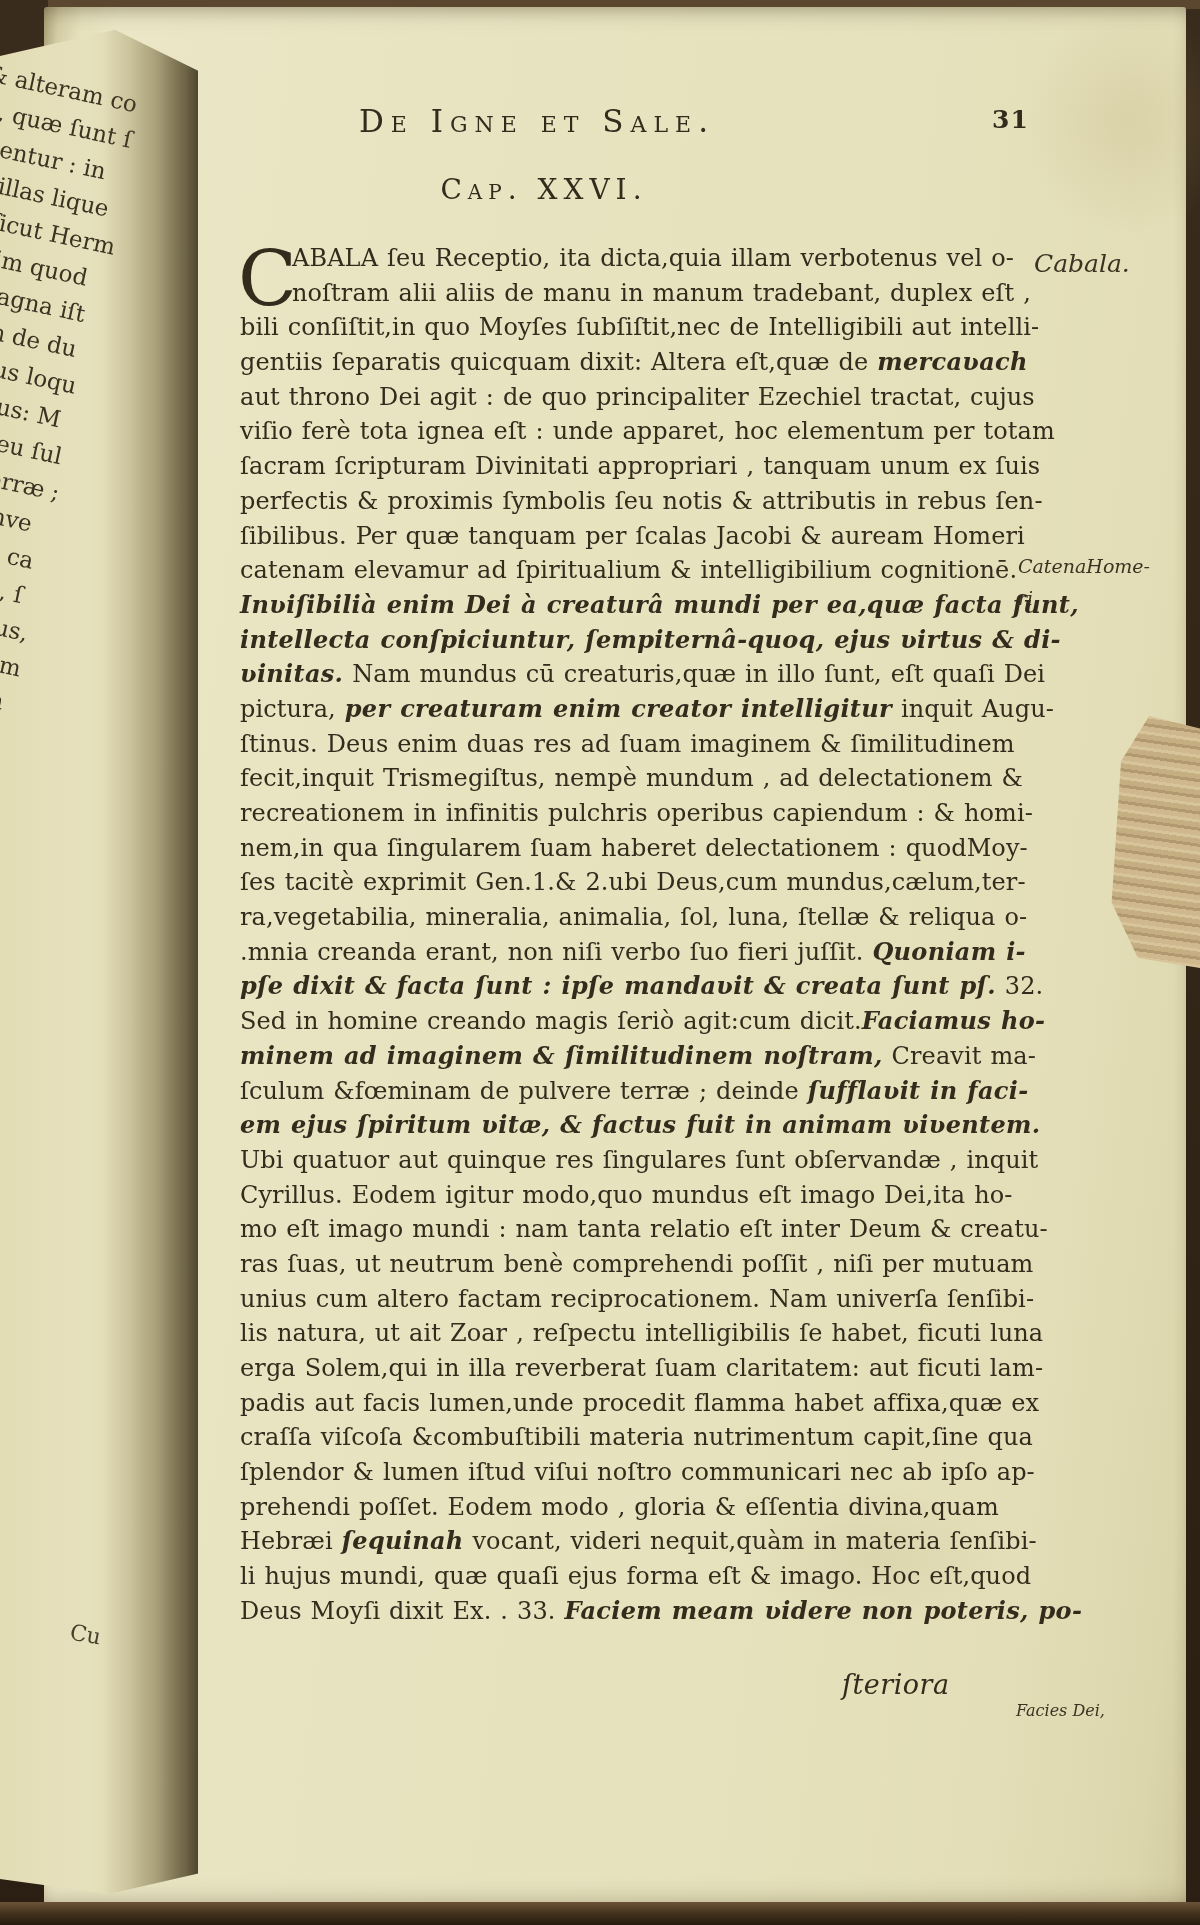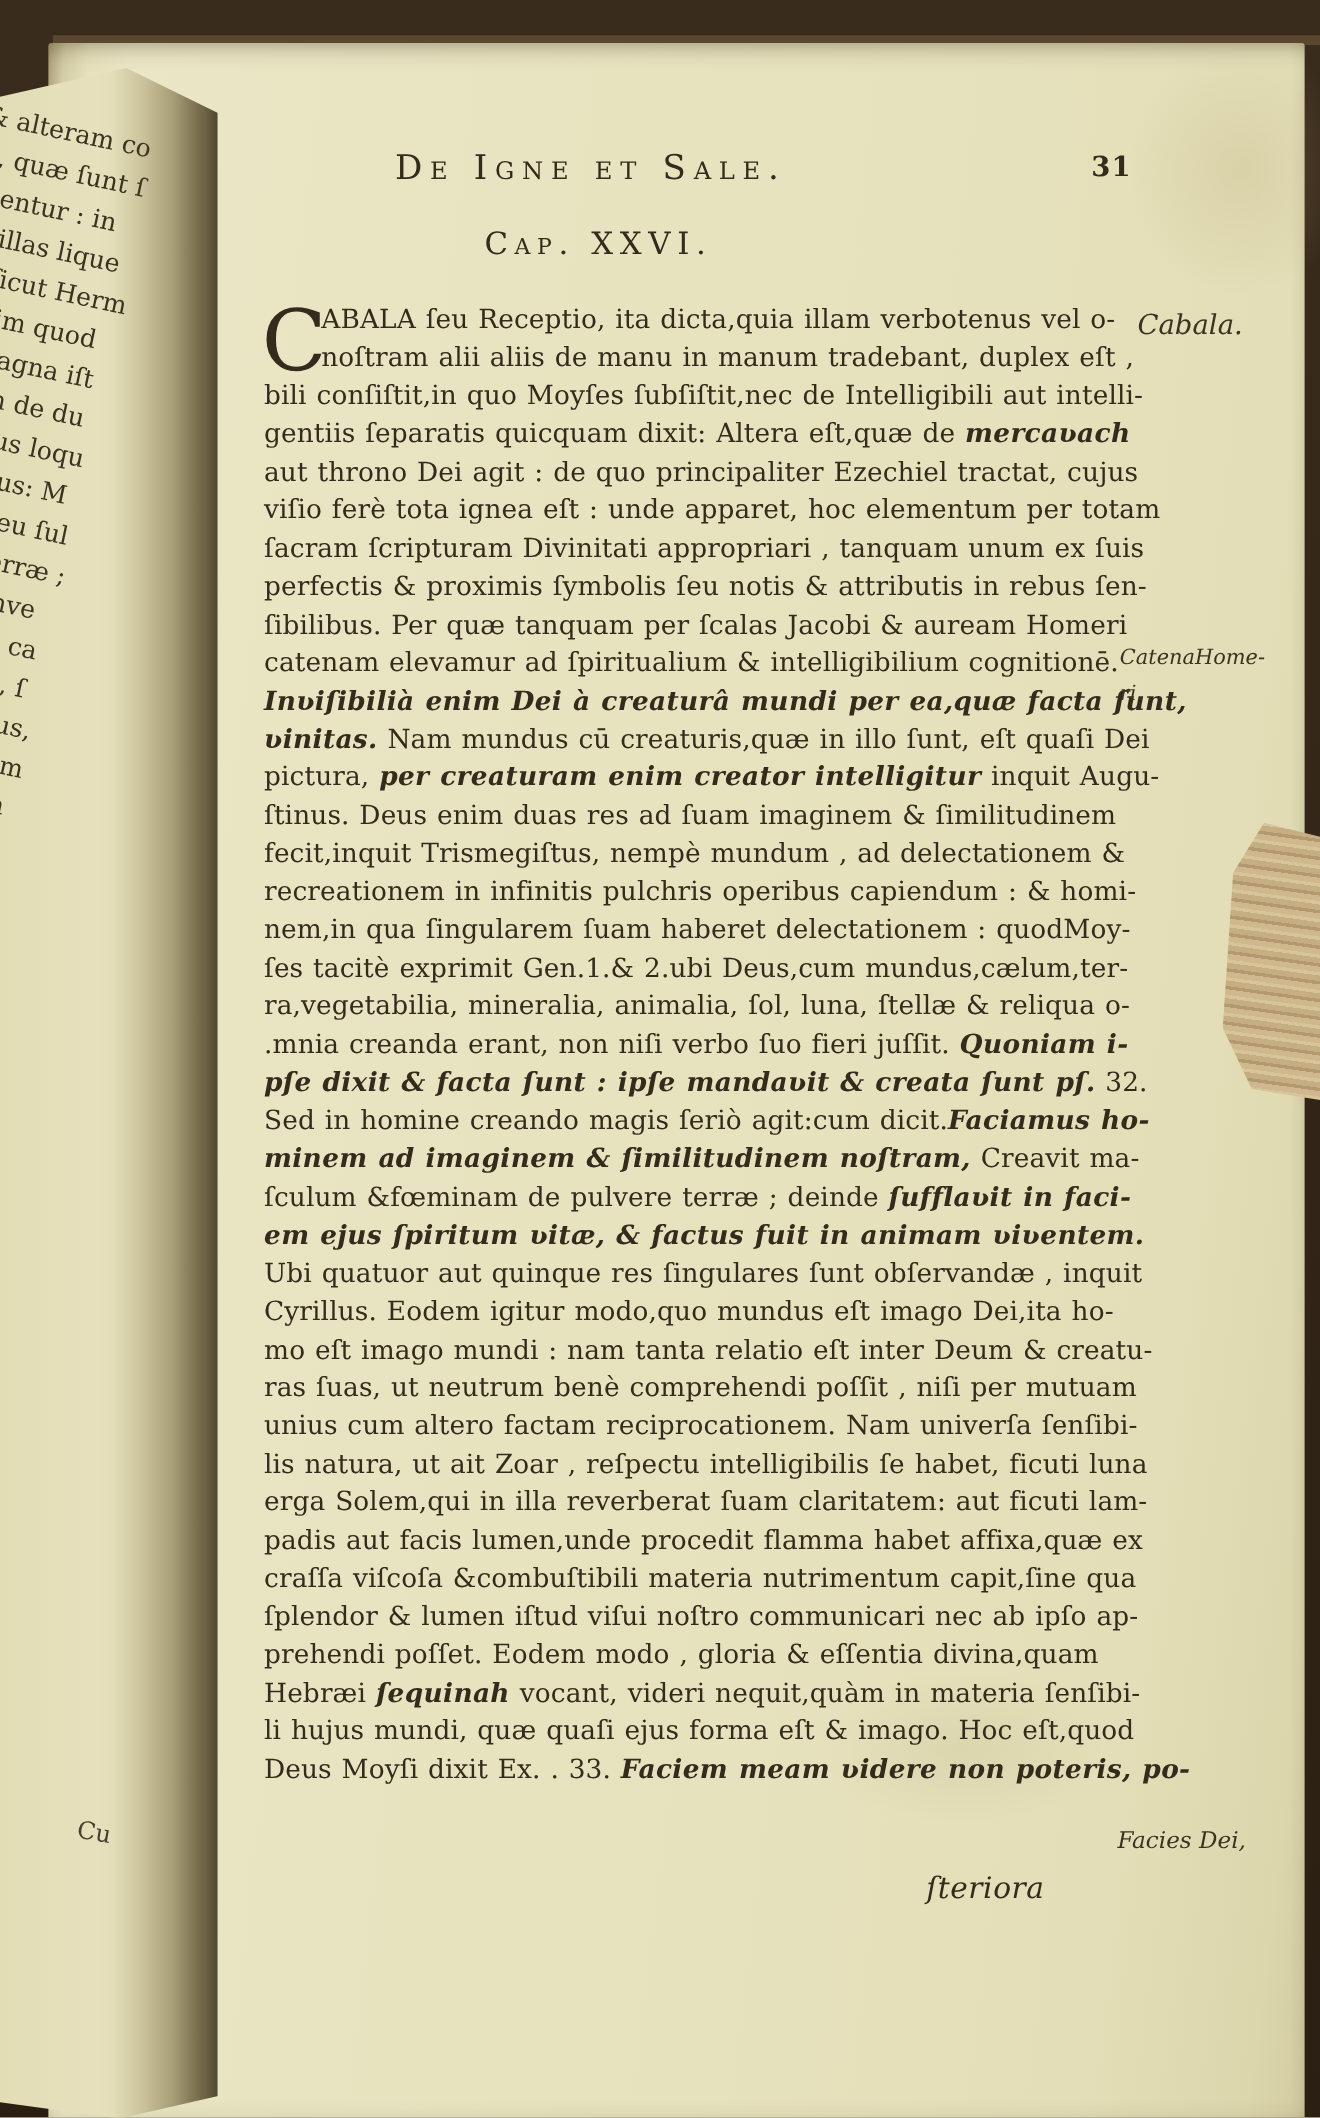--- a/index.html
+++ b/index.html
@@ -1,21 +1,21 @@
 <!DOCTYPE html>
 <html><head>
 <meta charset="utf-8">
 <style>
   html,body{margin:0;padding:0;}
   body{
     width:1200px;height:1925px;position:relative;overflow:hidden;
     background:linear-gradient(180deg,#3a2c1c 0%,#2a1f12 100%);
     font-family:"DejaVu Serif","Liberation Serif",serif;
   }
-  .book{position:absolute;inset:0;margin-top:32px;}
+  .book{position:absolute;inset:0;}
   
   .top-band{position:absolute;left:48px;top:0;width:1152px;height:9px;background:#5b4730;}
   .bottom-band{position:absolute;left:0;top:1902px;width:1200px;height:23px;
     background:linear-gradient(180deg,#6b5338 0%,#47351f 45%,#241a0e 100%);}
   
   .page-main{
     position:absolute;left:44px;top:7px;width:1142px;height:1899px;
     background:linear-gradient(97deg,#b0a67d 0%,#d3cca5 1.2%,#e5e1bc 2.8%,#ebe7c6 5.5%,
       #e8e4c1 30%,#e6e2bd 60%,#e3deb7 85%,#dcd6ad 96%,#d2cba1 100%);
     border-radius:3px;
@@ -64,21 +64,21 @@
   .line{height:34.7px;white-space:nowrap;}
   .line.indent{padding-left:52px;}
   .seg-r{font-style:normal;}
   .seg-i{font-style:italic;}
   .seg-bi{font-style:italic;font-weight:bold;letter-spacing:.3px;}
   
   .margin-note{position:absolute;font-style:italic;color:#3c3222;white-space:nowrap;}
   .mn0{left:990px;top:242px;font-size:25px;}
   .mn1{left:974px;top:548px;font-size:19px;}
   .mn2{left:974px;top:580px;font-size:19px;}
-  .mn3{left:972px;top:1622px;font-size:21px;text-align:right;}
+  .mn3{left:972px;top:1694px;font-size:16px;text-align:right;}
   .catchword{position:absolute;left:798px;top:1662px;font-size:27px;font-style:italic;color:#352b1d;letter-spacing:.5px;}
 </style>
 </head>
 <body>
 
 <div class="book">
 
   <div class="top-band"></div>
 
   <div class="page-main">
@@ -96,20 +96,21 @@
         <div class="line indent"><span class="seg-r">noſtram alii aliis  de manu in manum tradebant, duplex eſt ,</span></div>
         <div class="line"><span class="seg-r">bili conſiſtit,in quo Moyſes ſubſiſtit,nec de Intelligibili aut intelli-</span></div>
         <div class="line"><span class="seg-r">gentiis ſeparatis quicquam dixit:  Altera eſt,quæ de </span><span class="seg-bi">mercaʋach</span></div>
         <div class="line"><span class="seg-r">aut throno Dei agit :  de quo principaliter Ezechiel tractat, cujus</span></div>
         <div class="line"><span class="seg-r">viſio ferè tota ignea eſt :  unde apparet, hoc elementum per totam</span></div>
         <div class="line"><span class="seg-r">ſacram ſcripturam Divinitati appropriari , tanquam unum ex ſuis</span></div>
         <div class="line"><span class="seg-r">perfectis &amp; proximis ſymbolis ſeu notis  &amp; attributis in rebus ſen-</span></div>
         <div class="line"><span class="seg-r">ſibilibus.  Per quæ tanquam per ſcalas Jacobi &amp; auream  Homeri</span></div>
         <div class="line"><span class="seg-r">catenam elevamur ad ſpiritualium &amp; intelligibilium  cognitionē.</span></div>
         <div class="line"><span class="seg-bi">Inʋiſibilià enim Dei à creaturâ mundi per ea,quæ facta ſunt,</span></div>
+        <div class="line"><span class="seg-bi">intellecta conſpiciuntur, ſempiternâ-quoq, ejus ʋirtus &amp; di-</span></div>
         <div class="line"><span class="seg-bi">ʋinitas.</span><span class="seg-r"> Nam mundus cū creaturis,quæ in illo ſunt, eſt quaſi Dei</span></div>
         <div class="line"><span class="seg-r">pictura, </span><span class="seg-bi">per creaturam enim creator intelligitur</span><span class="seg-r"> inquit Augu-</span></div>
         <div class="line"><span class="seg-r">ſtinus.  Deus enim duas res ad ſuam imaginem &amp; ſimilitudinem</span></div>
         <div class="line"><span class="seg-r">fecit,inquit Trismegiſtus, nempè mundum , ad  delectationem &amp;</span></div>
         <div class="line"><span class="seg-r">recreationem in infinitis pulchris operibus capiendum :  &amp; homi-</span></div>
         <div class="line"><span class="seg-r">nem,in qua ſingularem ſuam haberet delectationem :  quodMoy-</span></div>
         <div class="line"><span class="seg-r">ſes tacitè exprimit Gen.1.&amp; 2.ubi Deus,cum mundus,cælum,ter-</span></div>
         <div class="line"><span class="seg-r">ra,vegetabilia, mineralia, animalia, ſol, luna, ſtellæ &amp; reliqua o-</span></div>
         <div class="line"><span class="seg-r">.mnia creanda erant, non niſi verbo ſuo fieri juſſit.  </span><span class="seg-bi">Quoniam i-</span></div>
         <div class="line"><span class="seg-bi">pſe dixit &amp; facta ſunt :  ipſe mandaʋit &amp; creata ſunt pſ.</span><span class="seg-r"> 32.</span></div>

